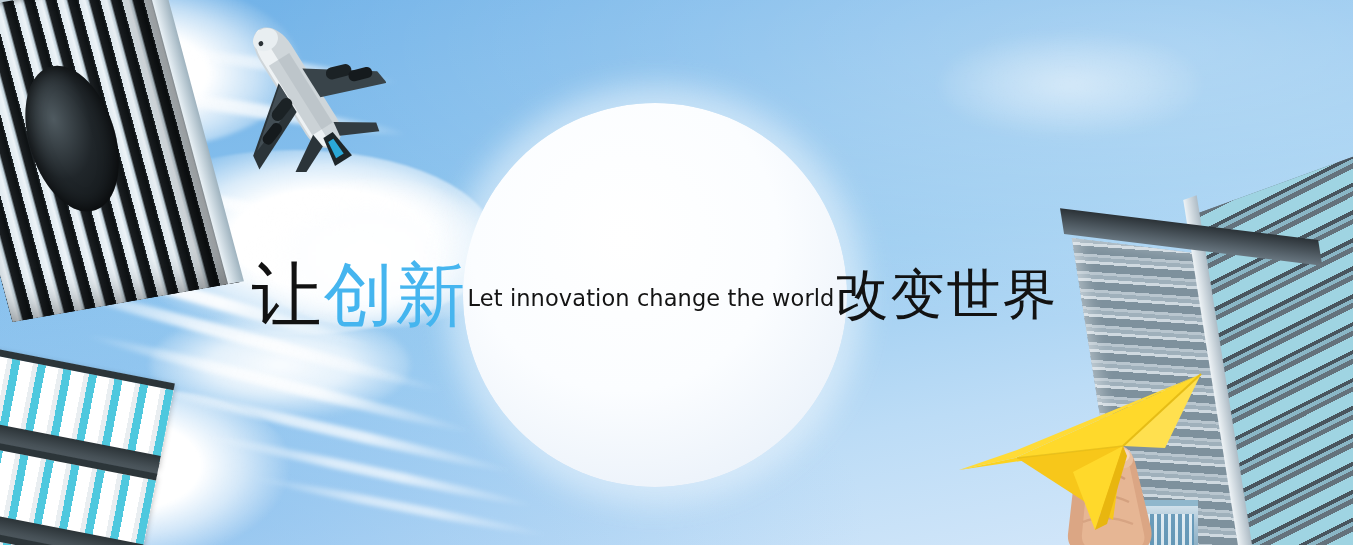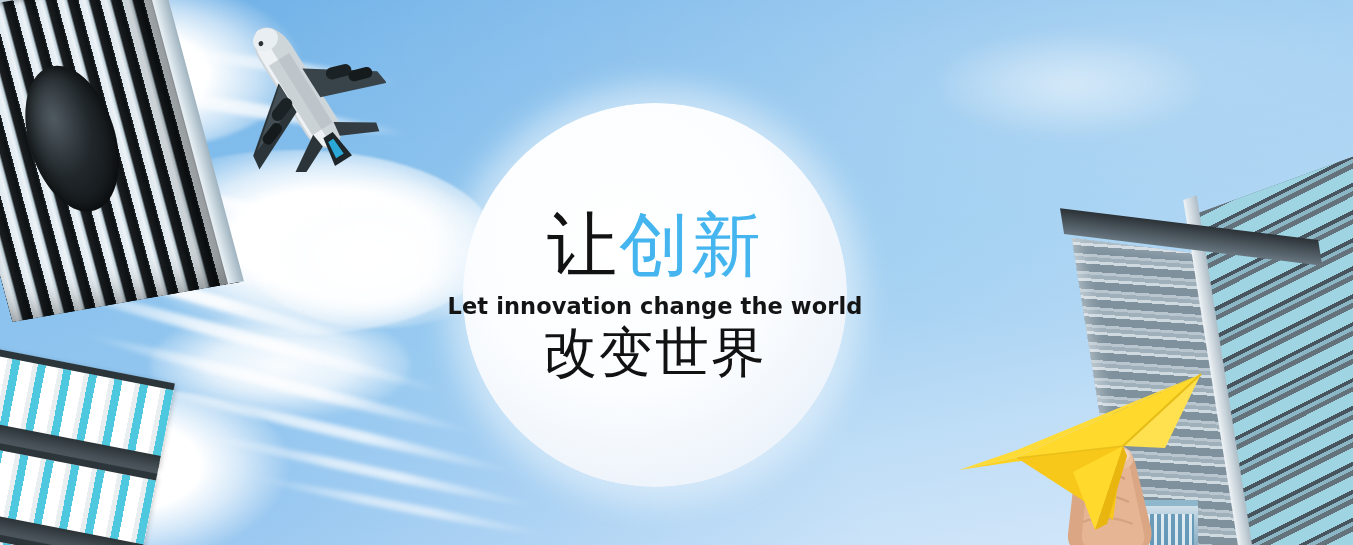--- a/index.html
+++ b/index.html
@@ -170,33 +170,33 @@
   .circle{
     position:absolute;left:463px;top:103px;width:384px;height:384px;
     border-radius:50%;
     background:radial-gradient(circle at 42% 35%, #ffffff 0%, #fbfdff 46%, #eef4fb 74%, #e4eef8 100%);
     box-shadow:0 0 30px 18px rgba(240,247,253,.55);
   }
 
   
   .copy{
     position:absolute;left:463px;top:103px;width:384px;height:384px;
-    display:flex;flex-direction:column;align-items:center;justify-content:center;
+    display:flex;flex-direction:row;align-items:center;justify-content:center;
     text-align:center;
   }
   .line-cn{
     font-family:"DejaVu Sans","Liberation Sans",sans-serif;
     font-size:70px;line-height:1.04;font-weight:500;
     letter-spacing:2px;white-space:nowrap;
     color:#121212;
   }
   .line-cn .hl{color:#45b5ef;}
   .line-en{
     font-family:"DejaVu Sans","Liberation Sans",sans-serif;
-    font-size:22.5px;font-weight:700;letter-spacing:.1px;
+    font-size:22.5px;font-weight:400;letter-spacing:.1px;
     color:#141414;white-space:nowrap;
     margin:11px 0 6px 0;
   }
   .line-cn2{
     font-family:"DejaVu Sans","Liberation Sans",sans-serif;
     font-size:54px;line-height:1.04;font-weight:500;
     letter-spacing:2px;white-space:nowrap;color:#121212;
   }
 </style>
 </head>

